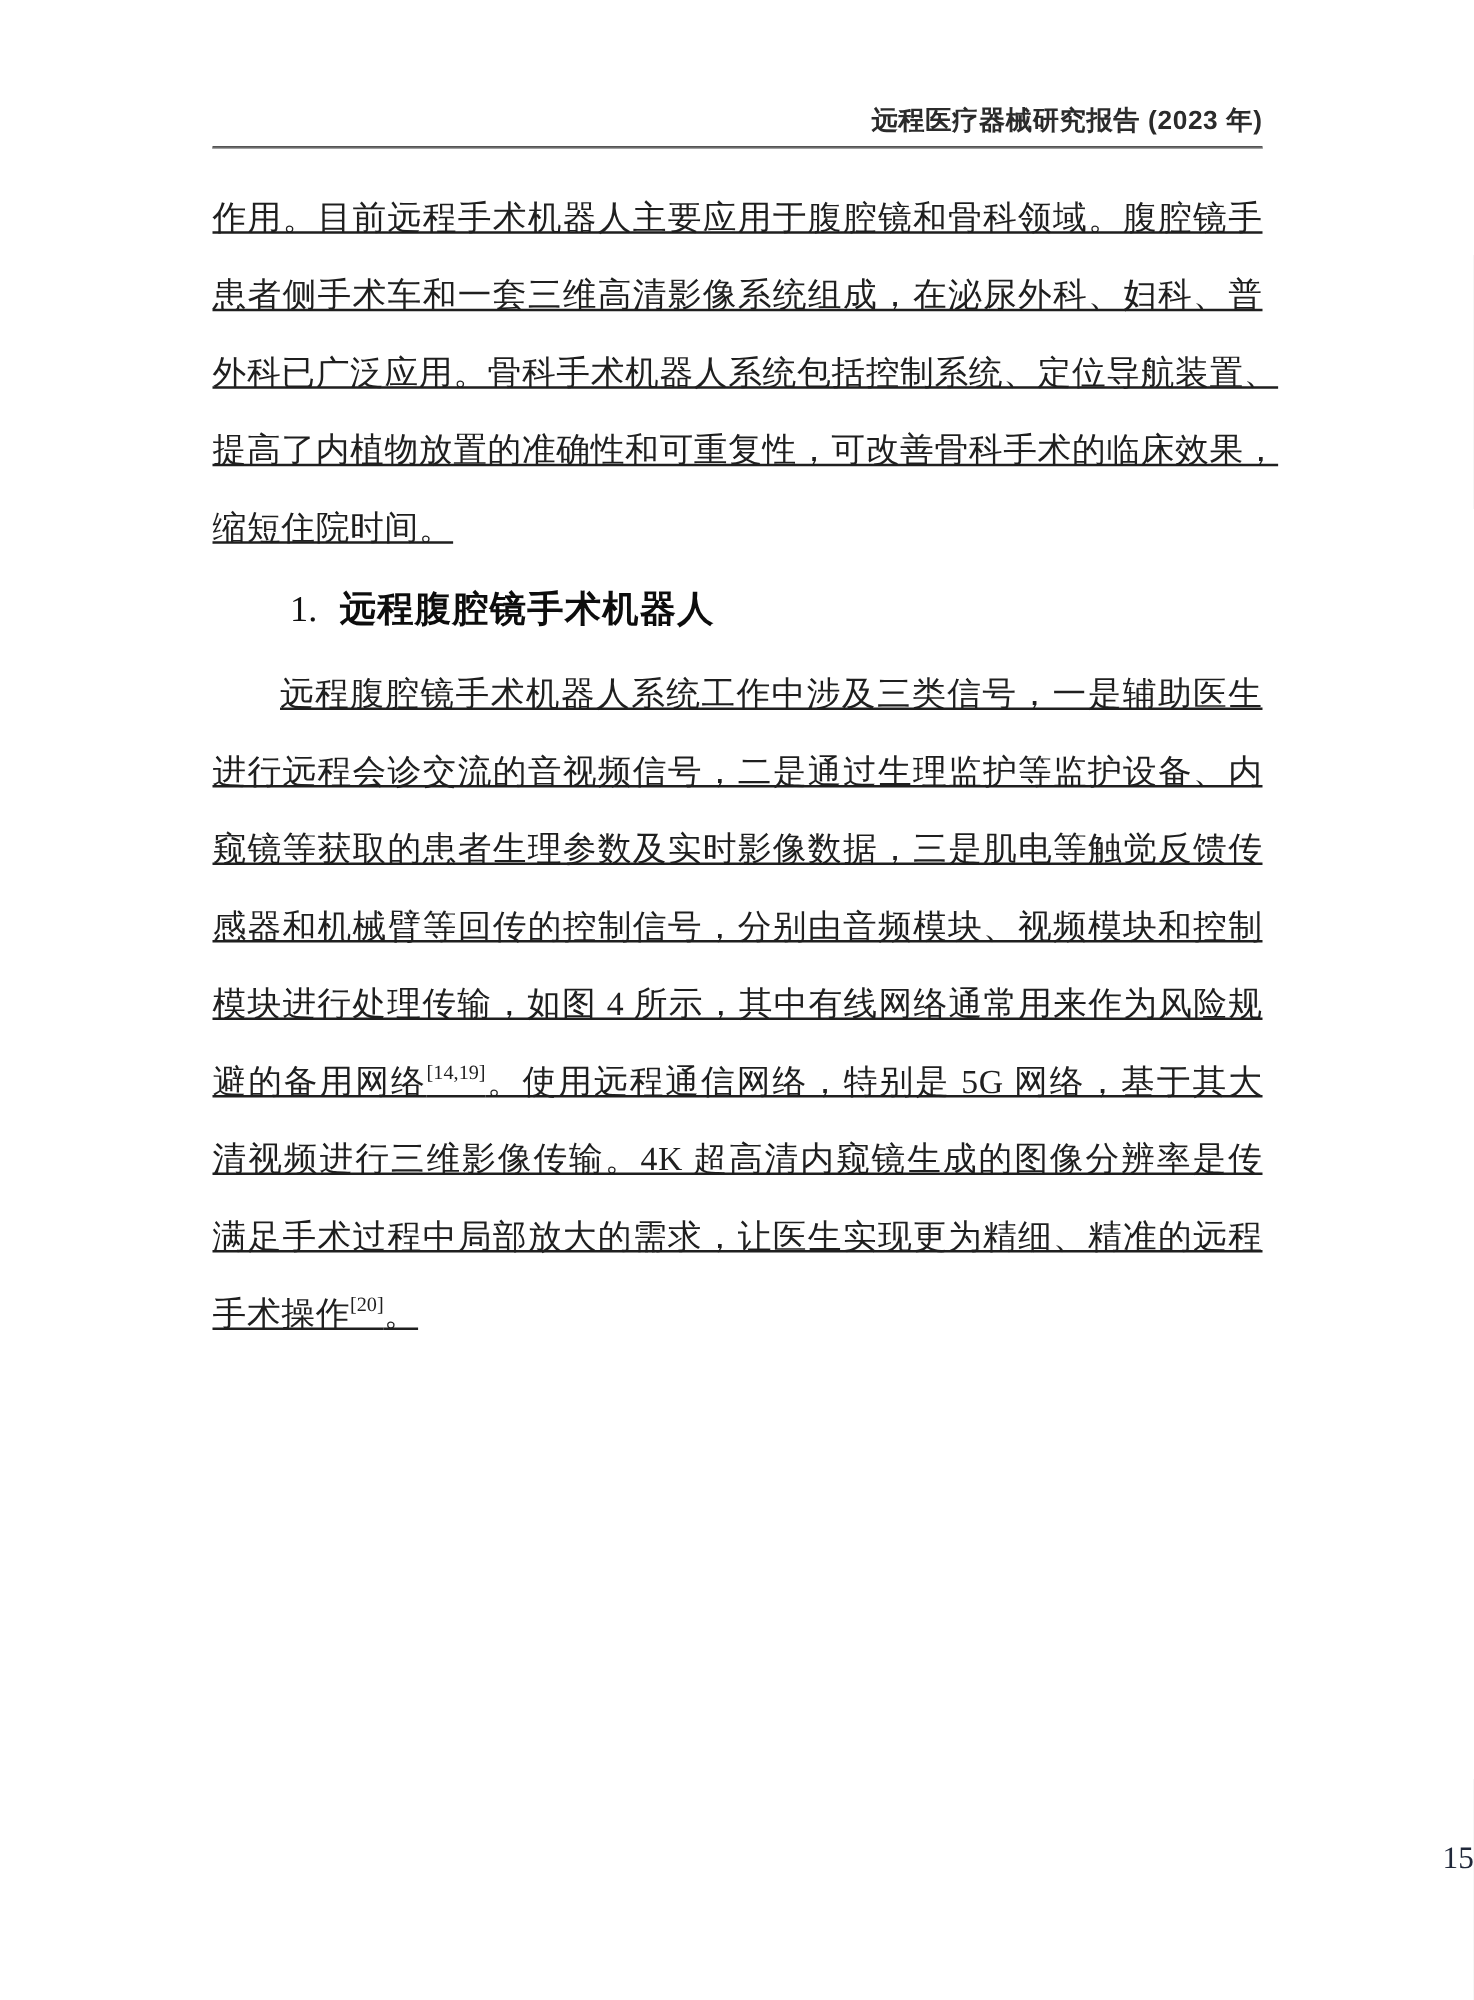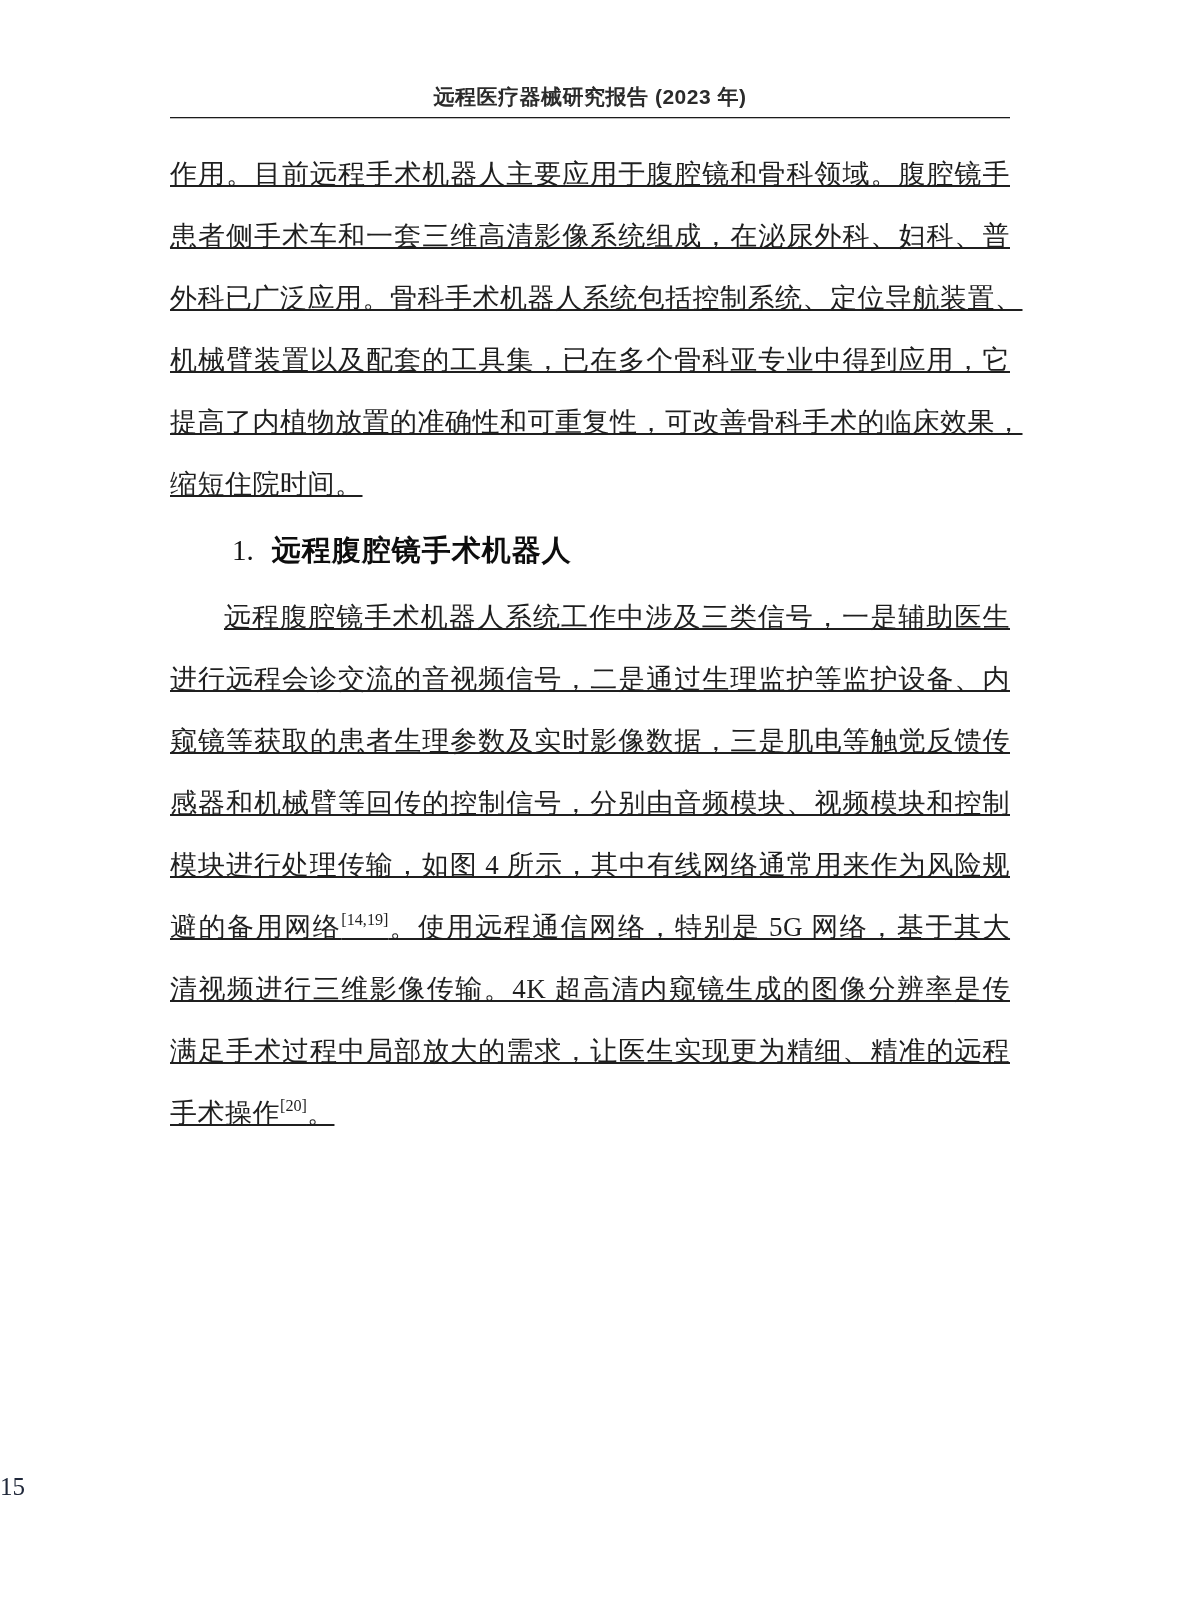--- a/index.html
+++ b/index.html
@@ -14,21 +14,21 @@
     color: #1f1f1f;
     overflow: hidden;
   }
   .content-col {
     width: 840px;
     margin: 0 auto 0 170px;
   }
   
   .header-title {
     margin-top: 84px;
-    text-align: center;
+    text-align: right;
     font-family: "Liberation Sans", "DejaVu Sans", sans-serif;
     font-weight: 600;
     font-size: 21px;
     line-height: 26px;
     color: #2b2b2b;
     letter-spacing: 0.5px;
   }
   .header-rule {
     margin-top: 7px;
     height: 2px;
@@ -76,21 +76,21 @@
     font-weight: 700;
     color: #0d0d0d;
     letter-spacing: 1px;
   }
   
   .page-number {
     position: absolute;
     top: 1472px;
     left: 0;
     width: 100%;
-    text-align: left;
+    text-align: right;
     font-size: 25px;
     line-height: 30px;
     color: #20283a;
   }
 </style>
 </head>
 <body>
 
 <div class="page">
 
@@ -100,21 +100,20 @@
       <div class="header-rule"></div>
     </div>
   </header>
 
   <main class="content-col">
 
     <div class="para p1">
         <div class="line">作用。目前远程手术机器人主要应用于腹腔镜和骨科领域。腹腔镜手</div>
         <div class="line">患者侧手术车和一套三维高清影像系统组成，在泌尿外科、妇科、普</div>
         <div class="line">外科已广泛应用。骨科手术机器人系统包括控制系统、定位导航装置、</div>
-        <div class="line">机械臂装置以及配套的工具集，已在多个骨科亚专业中得到应用，它</div>
         <div class="line">提高了内植物放置的准确性和可重复性，可改善骨科手术的临床效果，</div>
         <div class="line last">缩短住院时间。</div>
       </div>
 
     <h2 class="heading">
       <span class="h-num">1.</span>
       <span class="h-text">远程腹腔镜手术机器人</span>
     </h2>
 
     <div class="para p2 indent-first">

